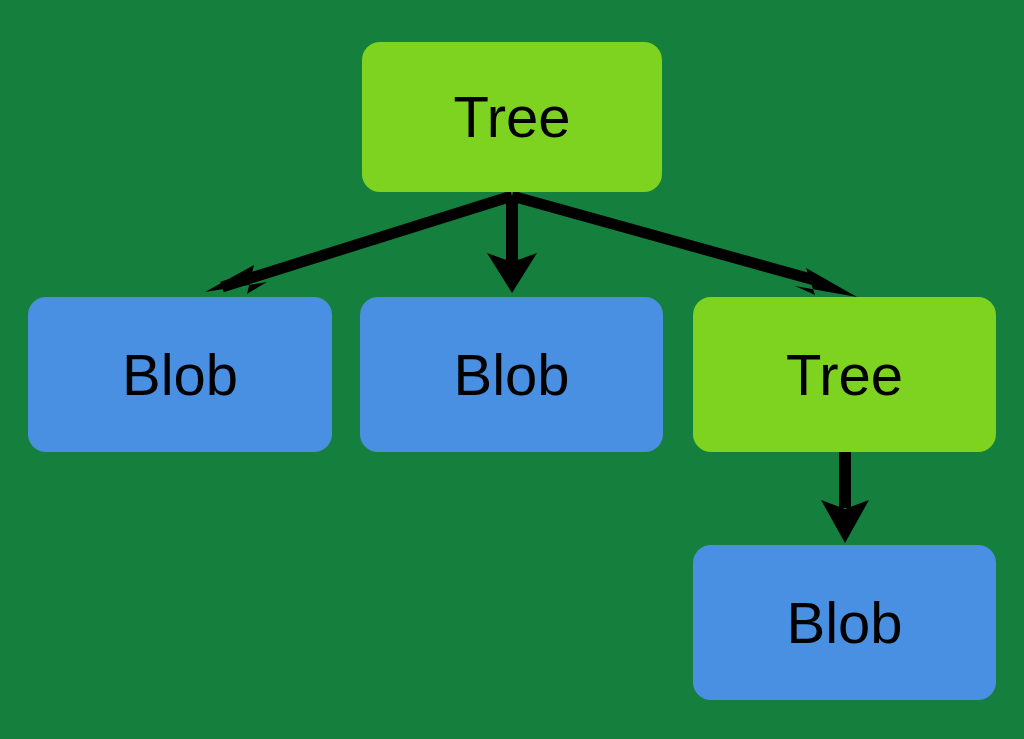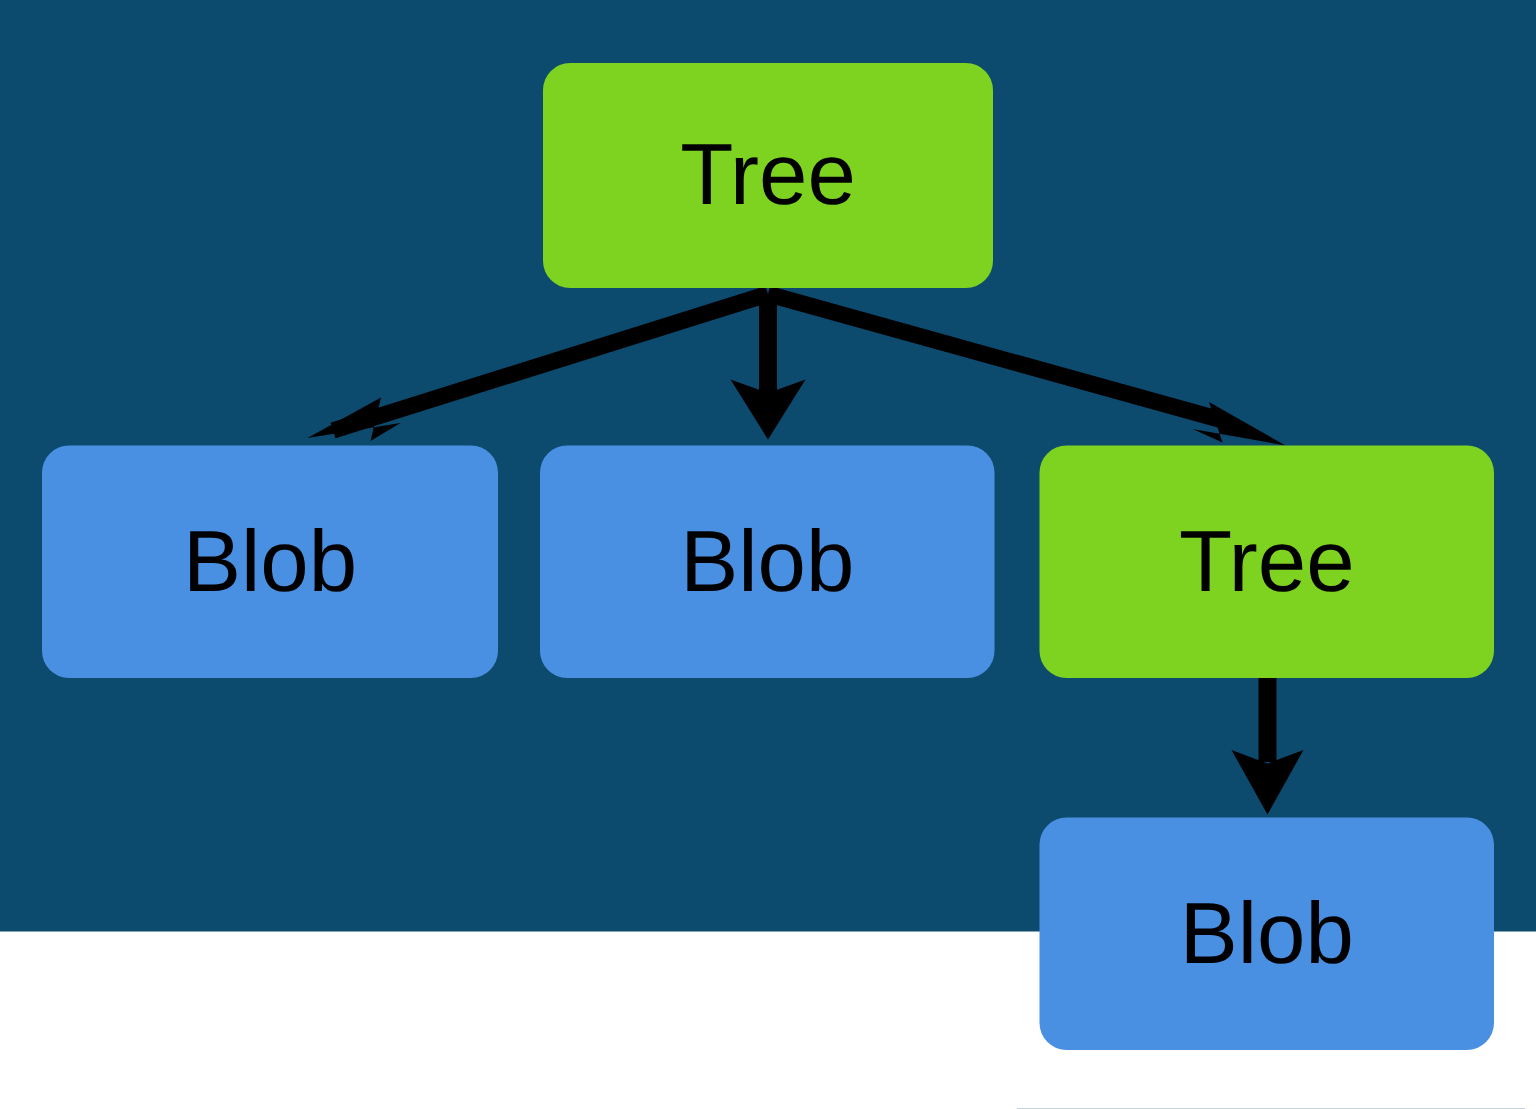--- a/index.html
+++ b/index.html
@@ -10,22 +10,22 @@
   }
   body {
     width: 1024px;
     height: 739px;
     overflow: hidden;
     font-family: "Liberation Sans", "DejaVu Sans", sans-serif;
   }
   #diagram-canvas {
     position: relative;
     width: 1024px;
-    height: 621px;
-    background: #0c4a6e;
+    height: 739px;
+    background: #15803d;
   }
   #edge-layer {
     position: absolute;
     left: 0;
     top: 0;
     width: 1024px;
     height: 739px;
     pointer-events: none;
   }
   .node {

